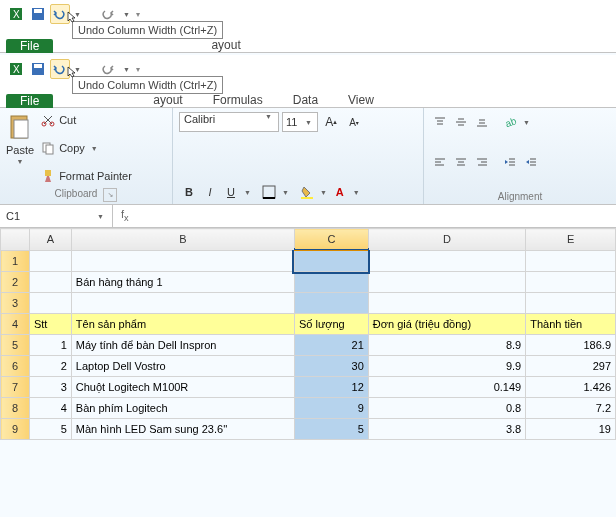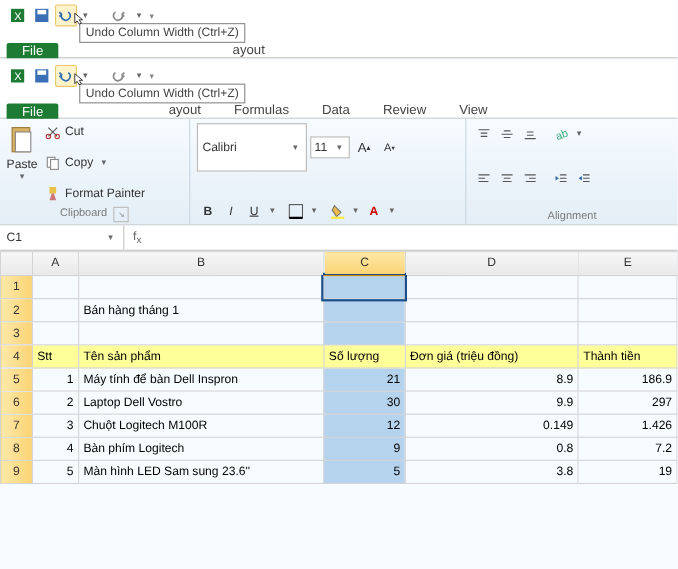--- a/index.html
+++ b/index.html
@@ -28,21 +28,21 @@
 .big{display:flex;flex-direction:column;align-items:center;font-size:11px;gap:2px}
 .row{display:flex;align-items:center;gap:1px}
 .drop{font-size:7px;color:#666;padding:0 2px}
 .sq{width:18px;height:18px;display:inline-flex;align-items:center;justify-content:center;border:1px solid transparent}
 
 
 .clip-body{display:flex;gap:4px}
 .clip-right{display:flex;flex-direction:column;gap:12px}
 
 
-.fontname{width:90px;height:18px;border:1px solid #b8b8b8;background:#fff;padding:12px 4px;font-size:11px;display:flex;align-items:center;justify-content:space-between}
+.fontname{width:90px;height:18px;border:1px solid #b8b8b8;background:#fff;padding:0 4px;font-size:11px;display:flex;justify-content:space-between}
 .fontsize{width:28px;height:18px;border:1px solid #b8b8b8;background:#fff;padding:0 3px;font-size:11px;display:flex;align-items:center;justify-content:space-between}
 
 
 .fbar{display:flex;align-items:center;background:#fff;border-bottom:1px solid #c3c3c3;height:22px}
 .namebox{width:100px;border-right:1px solid #c3c3c3;padding:0 6px;height:100%;display:flex;align-items:center;justify-content:space-between}
 .fx{padding:0 8px;color:#666}
 
 
 .grid{border-collapse:collapse;table-layout:fixed}
 .grid th,.grid td{border:1px solid #d4d4d4;padding:0;height:20px;font-size:11px;color:#000}
@@ -129,21 +129,20 @@
       <span class="drop">▼</span>
     <span class="qat-sep">▾</span>
     <div class="tooltip">Undo Column Width (Ctrl+Z)</div>
   </div>
   <div class="tabs">
     <div class="tab file">File</div>
     <div class="tab" style="visibility:hidden;padding:4px 48px"></div>
     <div class="tab" style="padding-left:0">ayout</div>
     <div class="tab">Formulas</div>
     <div class="tab">Data</div>
-    <div class="tab">Review</div>
     <div class="tab">View</div>
   </div>
 
   <div class="ribbon">
 
     <div class="group" style="width:160px">
       <div class="clip-body">
         <div class="big">
           <svg width="28" height="30">
               <rect x="5" y="4" width="16" height="22" fill="#d9b164" stroke="#9a7a3b"></rect>

